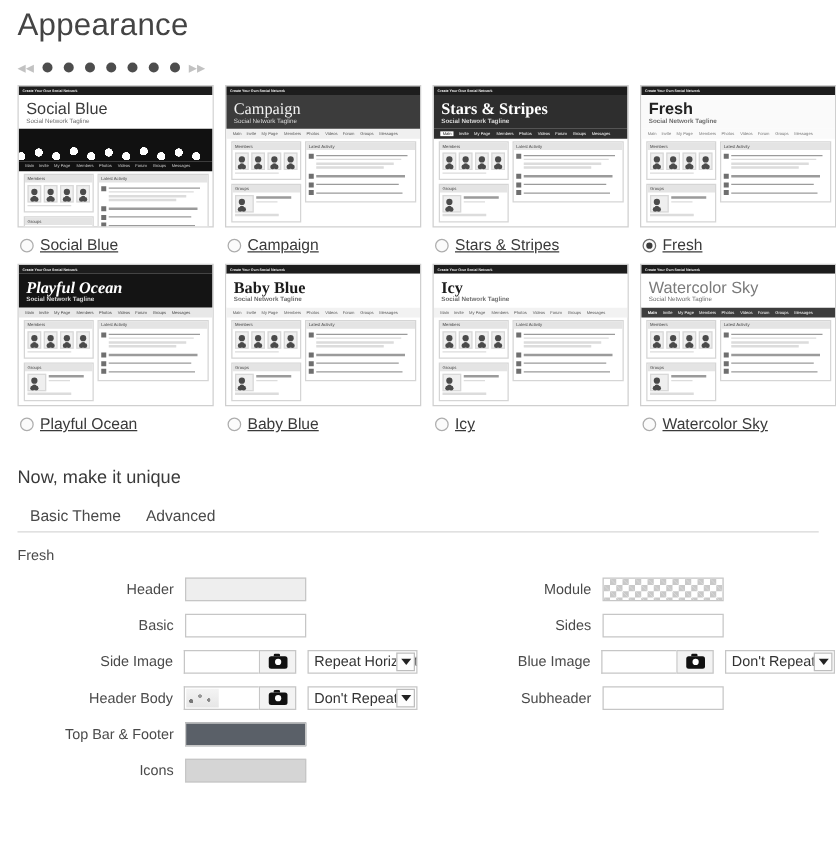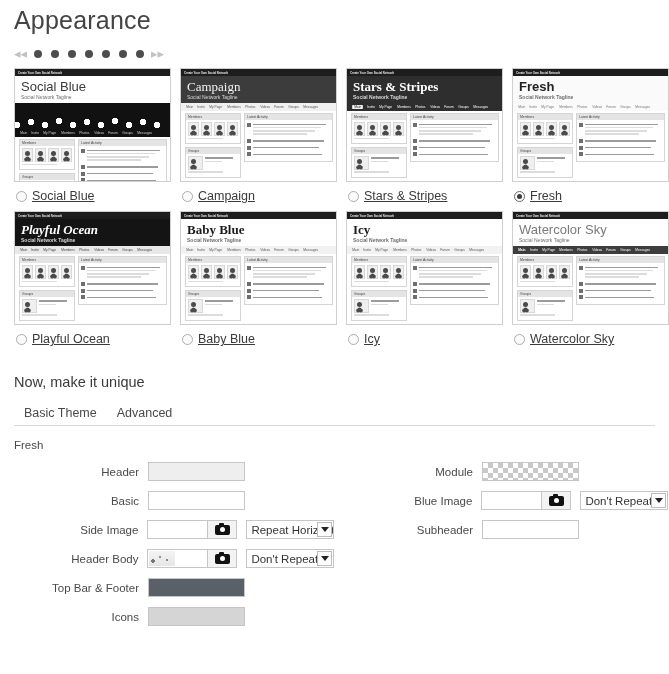--- a/index.html
+++ b/index.html
@@ -1209,20 +1209,24 @@
         <div class="f-label">Icons</div>
         <div class="swatch fill-icons"></div>
       </div>
     </div>
   <div class="form-col" id="col-right">
       <div class="form-row">
         <div class="f-label">Module</div>
         <div class="swatch checker"></div>
       </div>
       <div class="form-row">
+        <div class="f-label">Sides</div>
+        <div class="swatch"></div>
+      </div>
+      <div class="form-row">
         <div class="f-label">Blue Image</div>
         <div class="img-field">
           <div class="img-preview"></div>
           <div class="img-btn">
             <span class="cam"></span>
           </div>
         </div>
         <div class="select">
           <span class="select-text">Don't Repeat</span>
           <span class="select-arrow">

